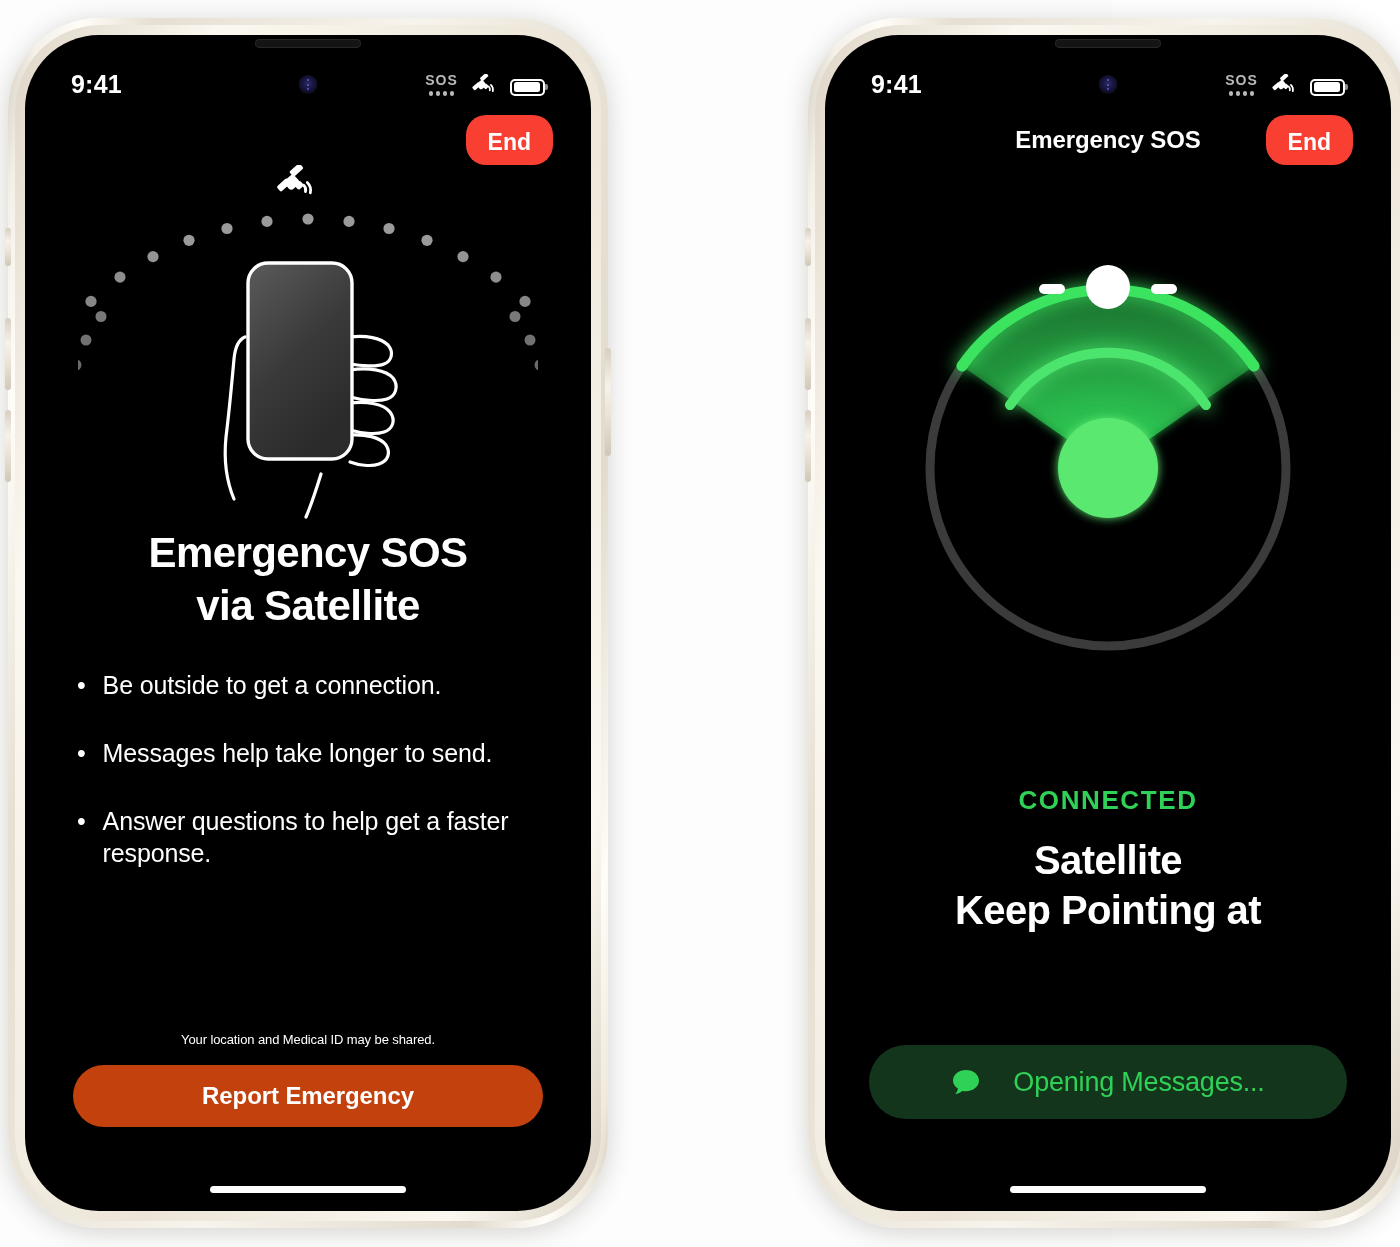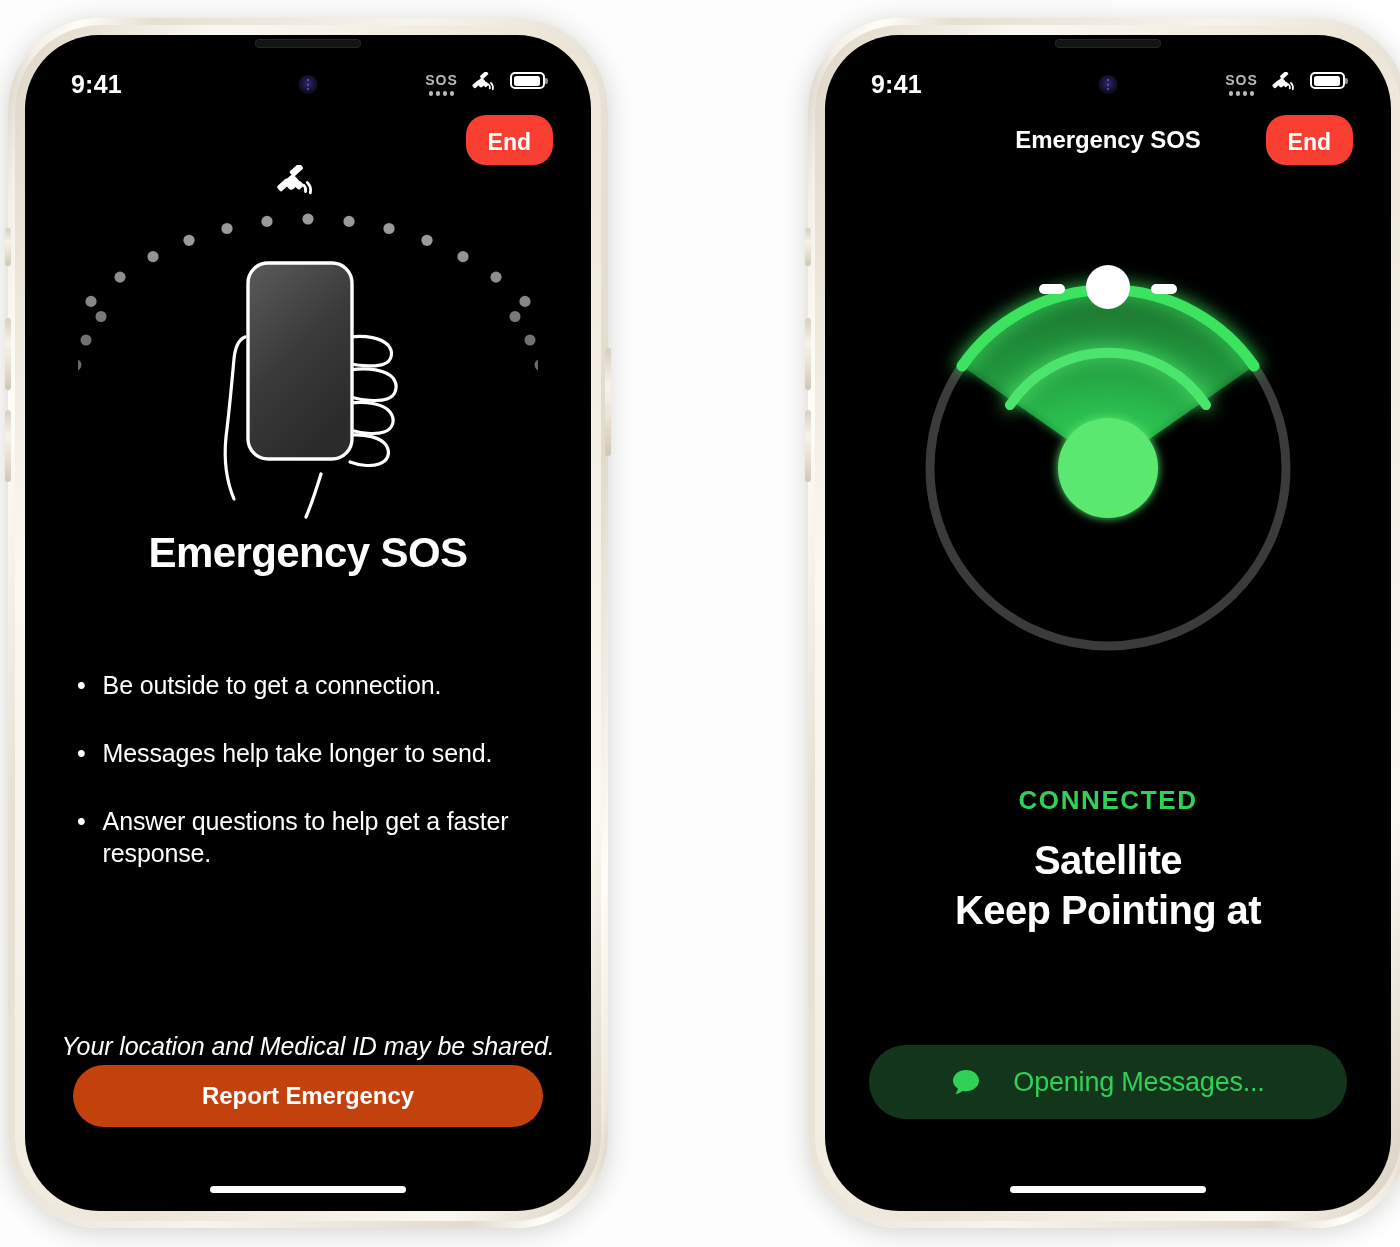--- a/index.html
+++ b/index.html
@@ -128,21 +128,21 @@
     color: #fff;
     z-index: 11;
   }
   .sb-time {
     font-size: 25px;
     font-weight: 700;
     letter-spacing: 0.2px;
   }
   .sb-right {
     display: flex;
-    align-items: flex-start;
+    align-items: flex-end;
     gap: 13px;
   }
   .sos-stack {
     display: flex;
     flex-direction: column;
     align-items: center;
     gap: 3px;
   }
   .sos-text {
     font-size: 14px;
@@ -250,23 +250,22 @@
     flex: none;
     font-size: 25px;
     line-height: 1.28;
   }
   .legal {
     position: absolute;
     left: 30px; right: 30px;
     top: 997px;
     text-align: center;
     color: #fff;
-    font-size: 25px;
+    font-size: 13px;
     letter-spacing: -0.1px;
-    font-style: italic;
   }
   .cta-green {
     position: absolute;
     left: 48px; right: 48px;
     top: 1030px;
     height: 62px;
     background: #c2410c;
     border-radius: 31px;
     display: flex;
     align-items: center;
@@ -455,20 +454,21 @@
           </g>
 
           <g>
             <rect x="170" y="98" width="104" height="196" rx="20" ry="20" fill="url(#phoneGrad)" stroke="#ffffff" stroke-width="3.4"></rect>
           </g>
         </svg>
       </div>
 
       <div class="headline">
         <div>Emergency SOS</div>
+        <div>via Satellite</div>
       </div>
 
       <div class="bullets">
         <div class="bullet">
           <span class="dot">•</span>
           <span>Be outside to get a connection.</span>
         </div>
         <div class="bullet">
           <span class="dot">•</span>
           <span>Messages help take longer to send.</span>

